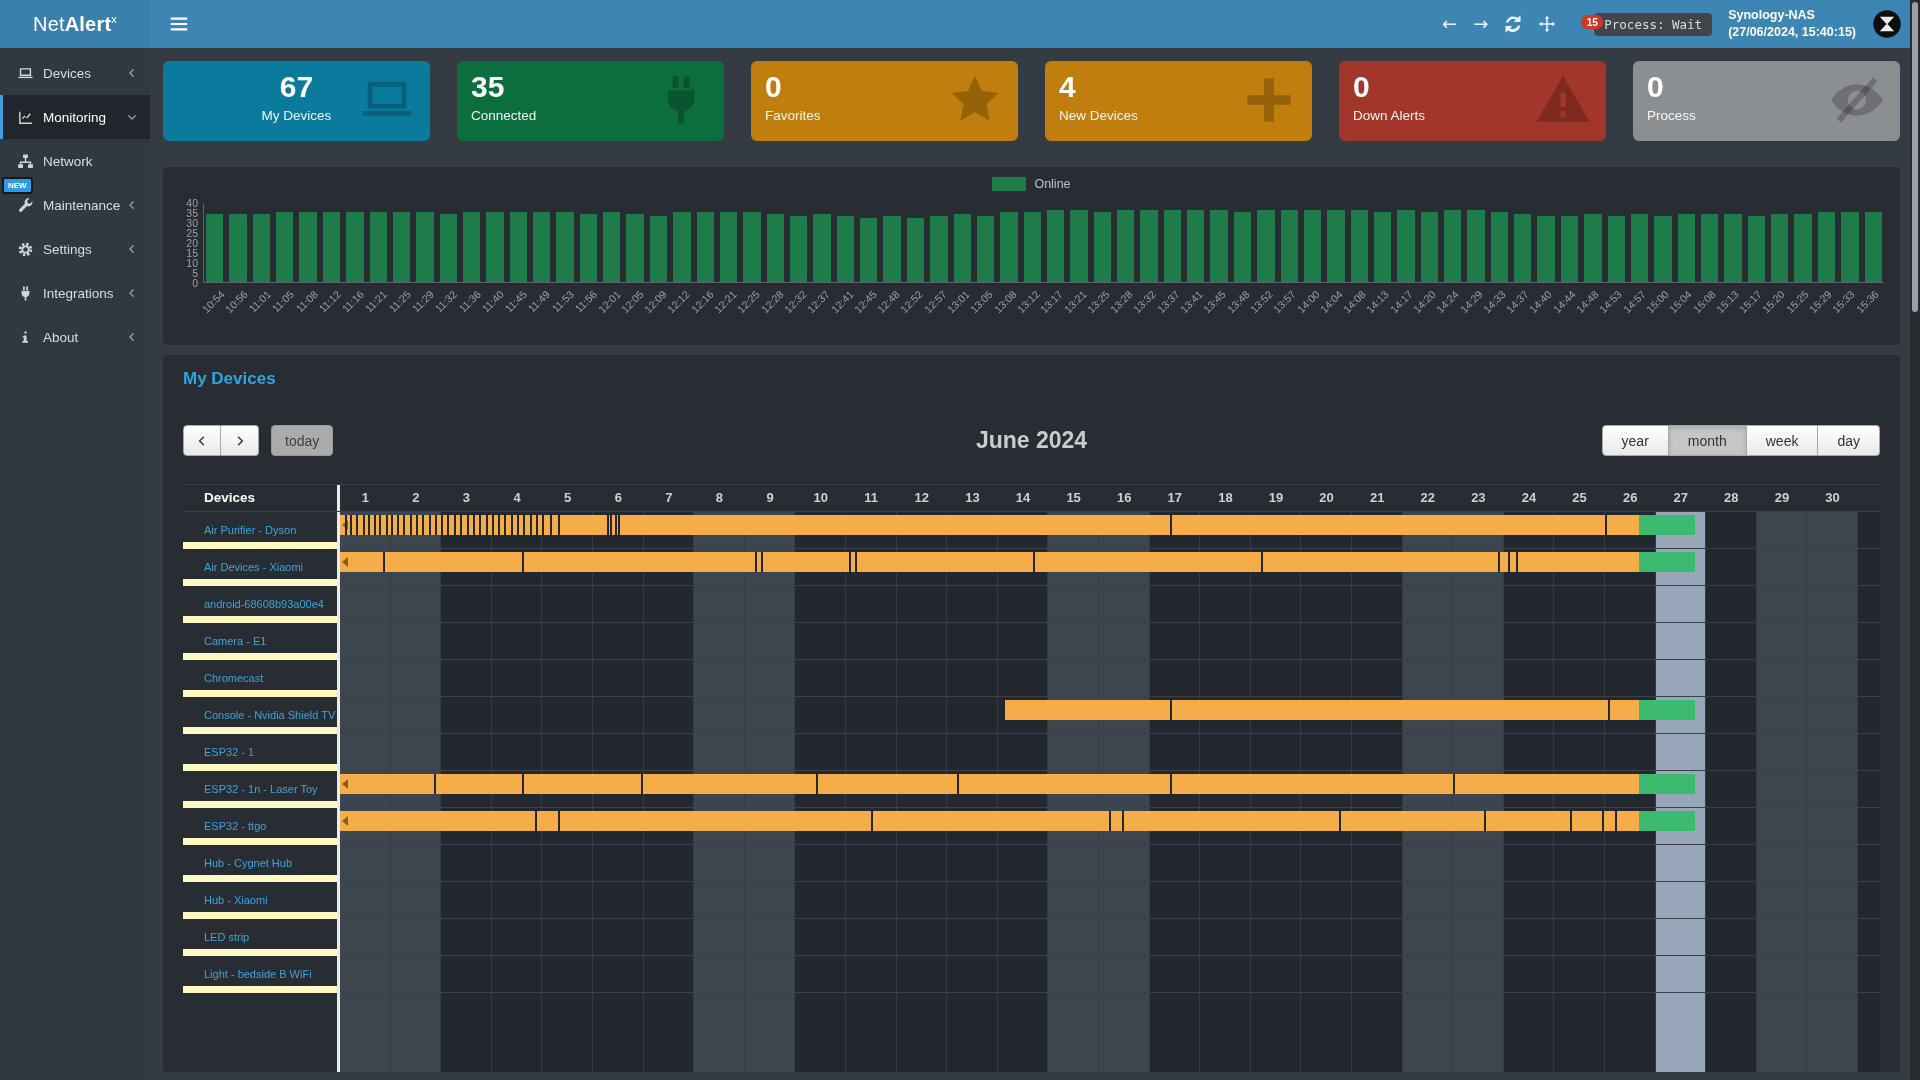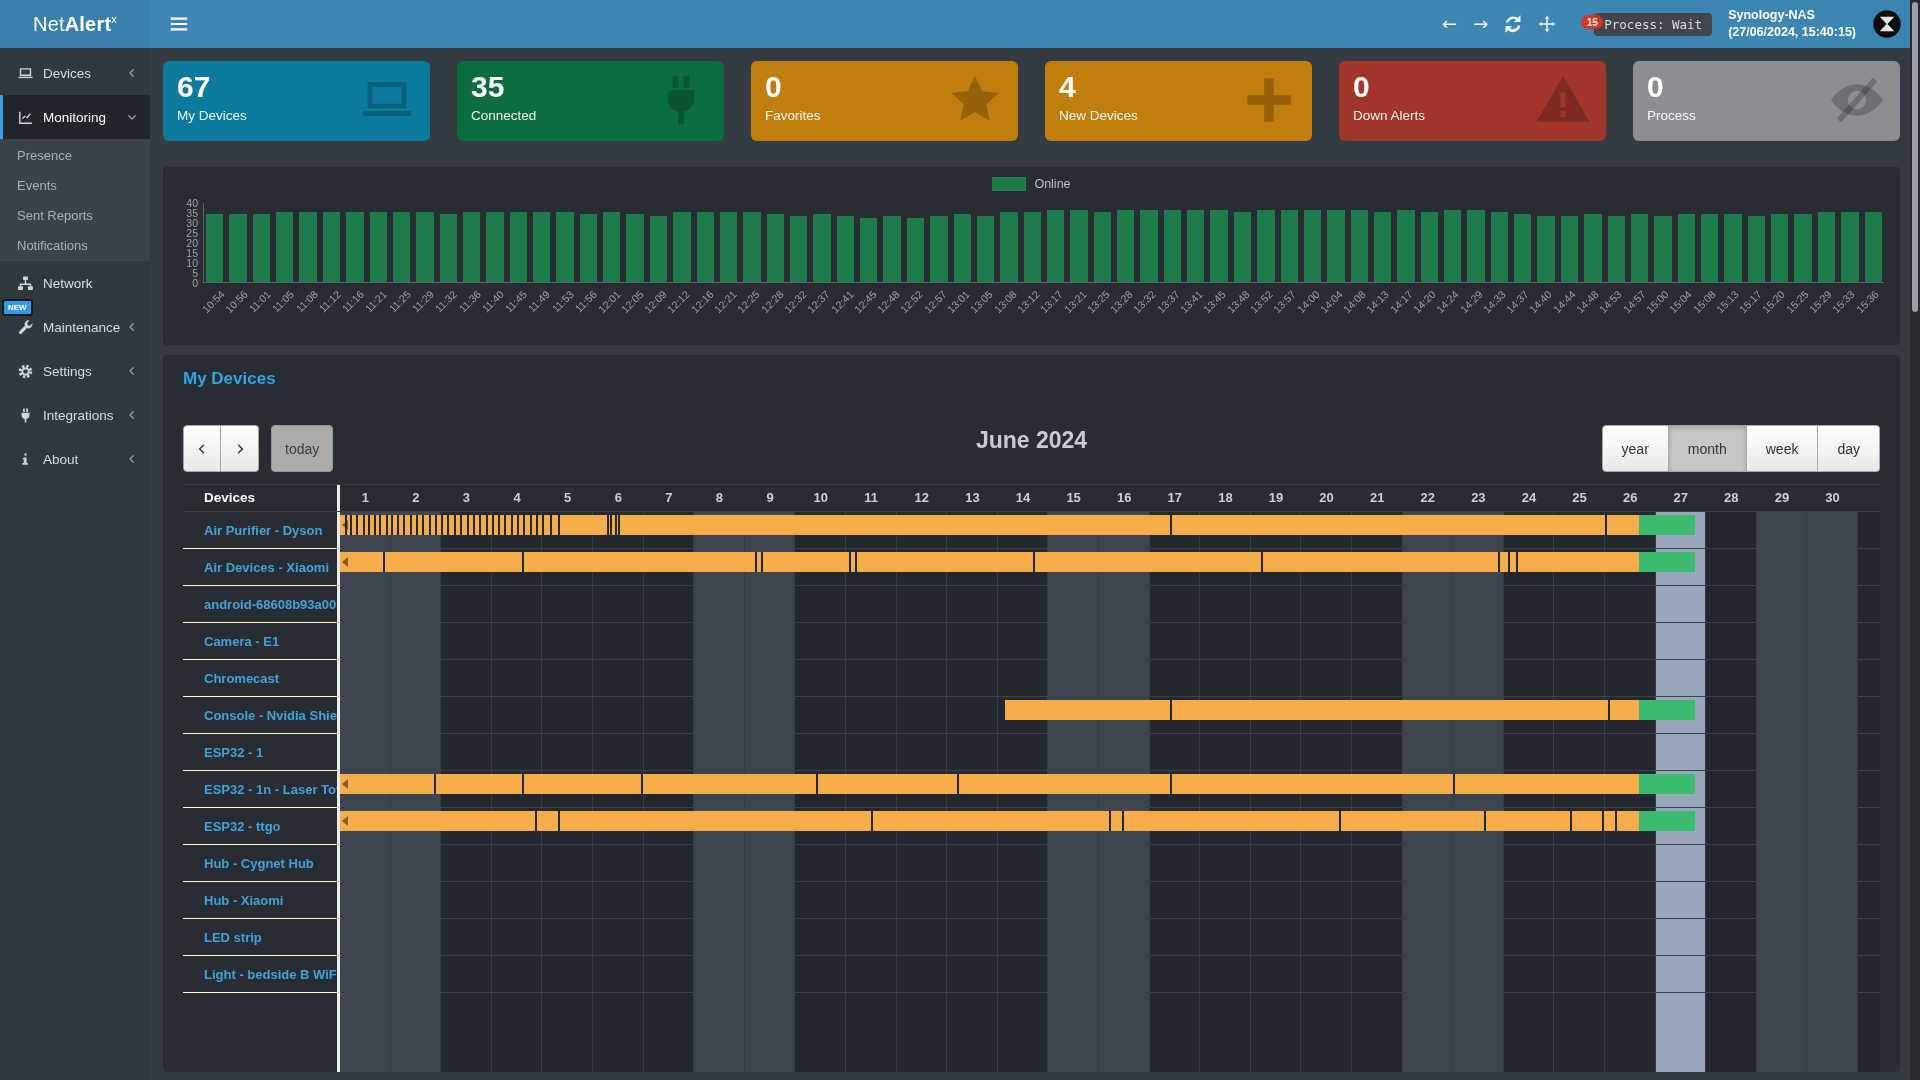--- a/index.html
+++ b/index.html
@@ -60,41 +60,41 @@
   .bar { flex:1; }
   .xlabels { display:flex; margin-left:24px; height:54px; padding:0 2px; }
   .xslot { flex:1; position:relative; }
   .xslot span { position:absolute; right:45%; top:5px; transform:rotate(-45deg); transform-origin:right top; font-size:10.5px; color:#9aa1a7; white-space:nowrap; }
 
   
   .caldiv { margin-top:10px; padding:14px 20px 0 20px; }
   .cal-title { color:#2ea6e0; font-size:17px; font-weight:700; }
   .cal-toolbar { position:relative; margin-top:36px; height:31px; }
   .tb-left { position:absolute; left:0; top:0; display:flex; align-items:center; }
-  .fc-btn { background:linear-gradient(#ffffff,#e9e9e9); border:1px solid #a8a8a8; color:#333; font-size:14px; height:47px; display:flex; align-items:center; justify-content:center; cursor:pointer; font-family:inherit; }
+  .fc-btn { background:linear-gradient(#ffffff,#e9e9e9); border:1px solid #a8a8a8; color:#333; font-size:14px; height:31px; display:flex; align-items:center; justify-content:center; cursor:pointer; font-family:inherit; }
   .btn-prev { width:38px; border-radius:4px 0 0 4px; }
   .btn-next { width:38px; border-radius:0 4px 4px 0; border-left:none; }
   .fc-btn .fchev { width:14px; height:14px; color:#3b3b3b; }
   .btn-today { margin-left:12px; padding:0 13px; border-radius:4px; background:#ababab; color:#3e3e3e; border:1px solid #979797; font-size:14px; }
   .tb-center { position:absolute; left:0; right:0; text-align:center; top:0; font-size:23px; font-weight:700; color:#c7ccd1; line-height:31px; }
   .tb-right { position:absolute; right:0; top:0; display:flex; }
   .view-btn { padding:0 19px; border-left-width:0; }
   .view-btn:first-child { border-left-width:1px; border-radius:4px 0 0 4px; }
   .view-btn:last-child { border-radius:0 4px 4px 0; }
   .view-btn.active { background:#c6c6c6; box-shadow:inset 0 2px 5px rgba(0,0,0,.18); }
 
   .cal-table { margin-top:28px; }
   .cal-head { display:flex; height:28px; border-top:1px solid #3a414b; border-bottom:1px solid #3a414b; }
   .head-name { width:154px; padding-left:21px; font-weight:700; font-size:13.5px; color:#fff; line-height:26px; flex:none; }
   .vdivider { width:3px; background:#e9ebed; flex:none; }
   .head-days { flex:1; display:flex; }
   .head-day { width:50.6px; flex:none; text-align:center; font-weight:700; font-size:13px; color:#ccd1d6; line-height:26px; }
   .cal-body { display:flex; height:560px; }
   .names { width:154px; flex:none; }
-  .name-cell { height:37px; line-height:37px; padding-left:21px; color:#42a1d9; font-weight:700; font-size:13px; border-bottom:1px solid #fef9c3; white-space:nowrap; overflow:hidden; cursor:pointer; }
+  .name-cell { height:37px; line-height:37px; padding-left:21px; color:#42a1d9; font-weight:400; font-size:11px; border-bottom:7px solid #fef9c3; white-space:nowrap; overflow:hidden; cursor:pointer; }
   .lanes { flex:1; position:relative; background:#23282e; overflow:hidden; }
   .col { position:absolute; top:0; bottom:0; width:50.6px; border-right:1px solid #343c45; }
   .col.weekend { background:#3d454f; }
   .col.today { background:#98a6b9; }
   .lane-row { position:absolute; left:0; right:0; height:37px; border-bottom:1px solid #3a414b; }
   .seg { position:absolute; top:3px; height:20px; cursor:pointer; }
   .gap { position:absolute; top:3px; height:20px; width:2px; background:#23282e; }
   .cont-arrow { position:absolute; top:8px; left:2px; width:0; height:0; border-top:5px solid transparent; border-bottom:5px solid transparent; border-right:6px solid rgba(0,0,0,.45); }
 
   
@@ -180,26 +180,20 @@
             <path fill="currentColor" d="M7 13l3.5-4 3 2.5L18 6l1.5 1.3-5 6.2-3-2.5L8.5 14z"></path>
           </svg>
         </span>
         <span>Monitoring</span>
         <span class="chev">
           <svg viewBox="0 0 24 24">
             <path fill="none" stroke="currentColor" stroke-width="2.6" stroke-linecap="round" d="M5.5 9.5 12 16l6.5-6.5"></path>
           </svg>
         </span>
       </div>
-      <div class="submenu">
-        <div class="sub-item">Presence</div>
-        <div class="sub-item">Events</div>
-        <div class="sub-item">Sent Reports</div>
-        <div class="sub-item">Notifications</div>
-      </div>
       <div class="side-item">
         <span class="sicon">
           <svg viewBox="0 0 24 24">
             <g fill="currentColor">
               <rect x="8.5" y="2" width="7" height="5" rx="1"></rect>
               <rect x="1.5" y="16" width="7" height="5" rx="1"></rect>
               <rect x="15.5" y="16" width="7" height="5" rx="1"></rect>
             </g>
             <path fill="none" stroke="currentColor" stroke-width="2" d="M12 7v6M5 16v-3h14v3"></path>
           </svg>
@@ -262,21 +256,21 @@
           </svg>
         </span>
       </div>
     </nav>
 </div>
 
 <div class="main">
   <div class="content">
 
     <div class="cards" id="cards">
-        <div class="card" style="background: rgb(11, 123, 157);">
+        <div class="card" style="background: rgb(11, 123, 157); text-align: center;">
           <div class="num">67</div>
           <div class="lbl">My Devices</div>
           <span class="cicon">
             <svg viewBox="0 0 24 24">
               <path fill="none" stroke="currentColor" stroke-width="2" d="M5 5.5h14v9H5z"></path>
               <path fill="currentColor" d="M2 16.5h20v2H2z"></path>
             </svg>
           </span>
         </div>
         <div class="card" style="background: rgb(12, 110, 62);">

